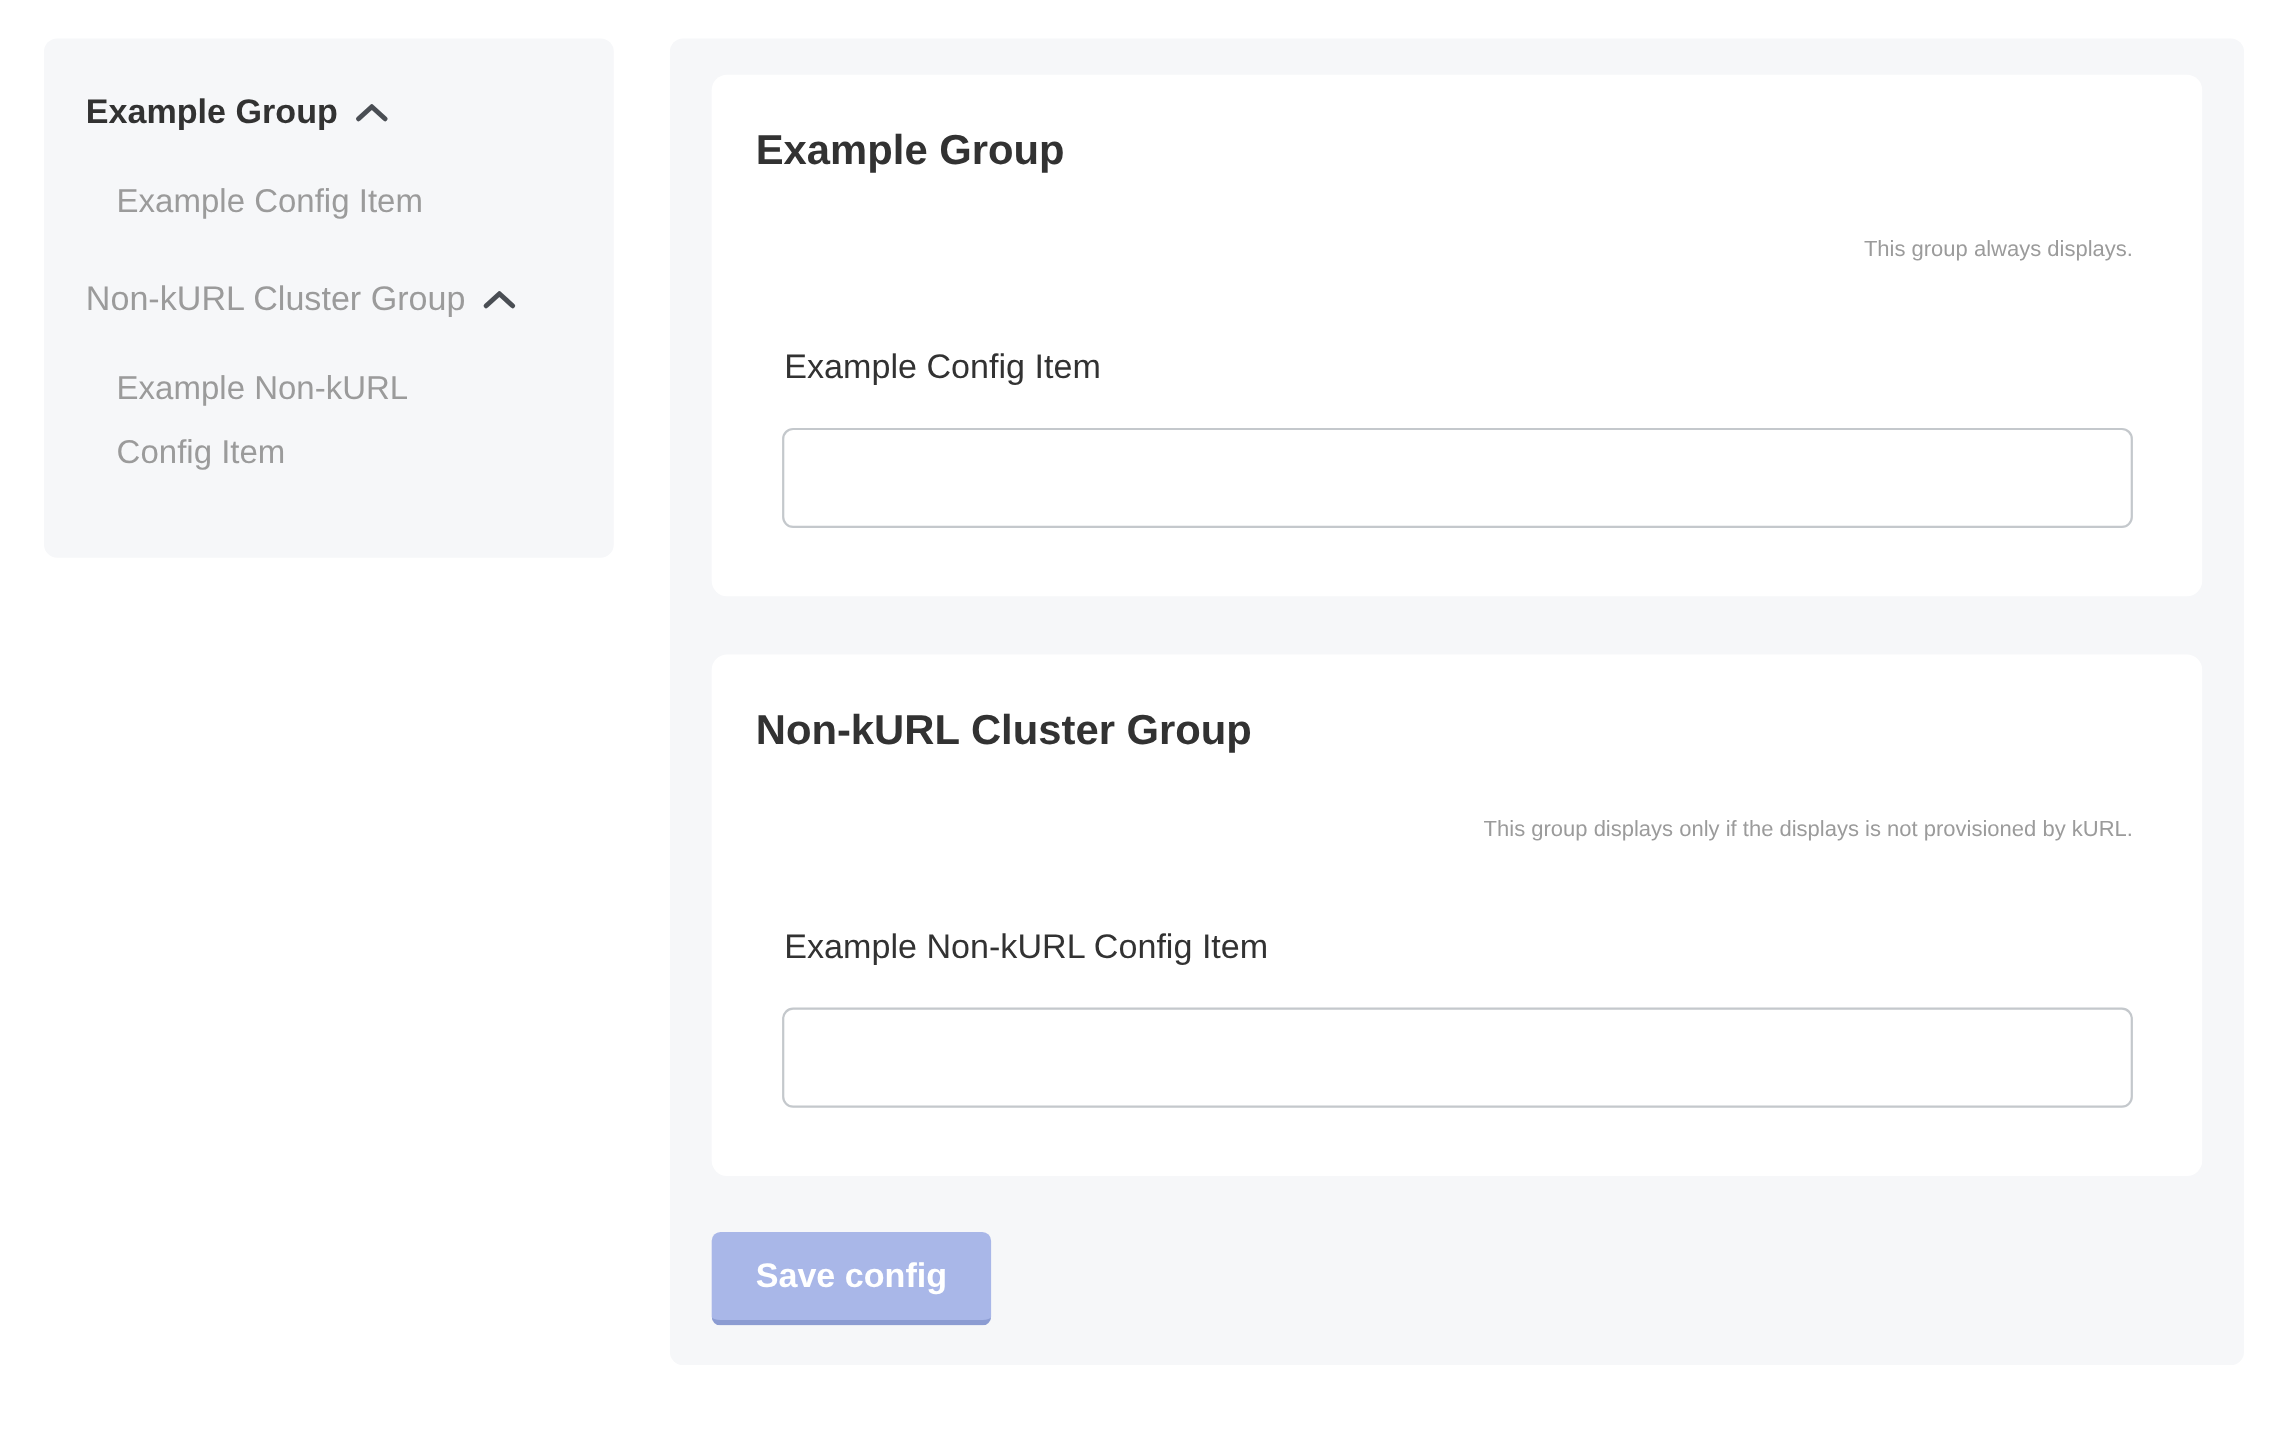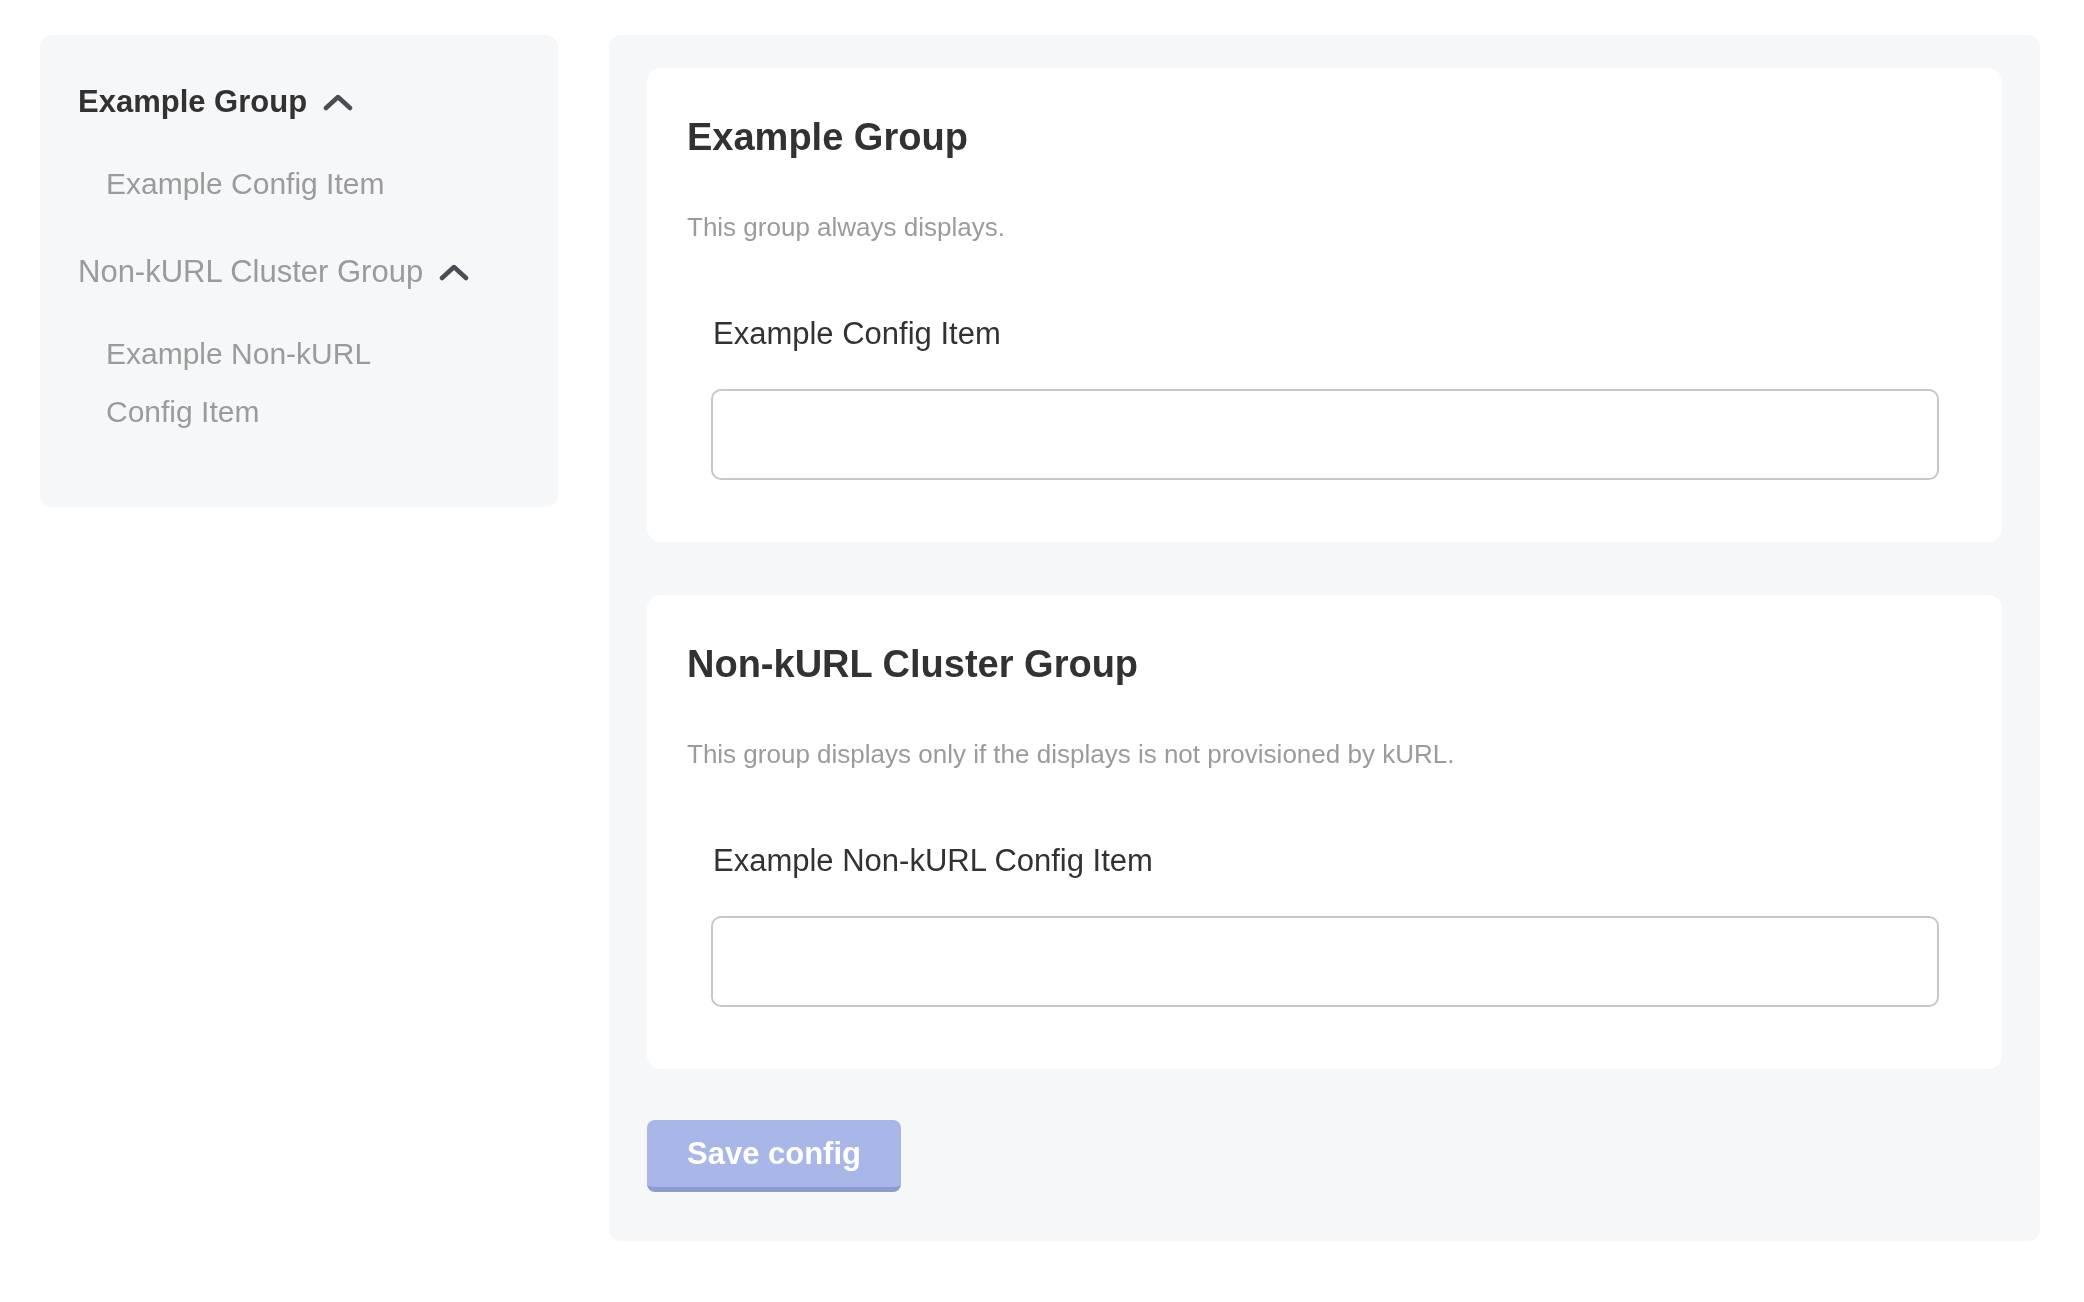--- a/index.html
+++ b/index.html
@@ -62,23 +62,24 @@
   }
   .card + .card { margin-top: 53px; }
   .card-title {
     font-size: 38px;
     line-height: 44px;
     font-weight: bold;
     color: #323232;
   }
   .card-desc {
     margin-top: 48px;
-    font-size: 26px;
+    font-size: 20px;
     line-height: 40px;
     color: #9b9b9b;
+    text-align: right;
   }
   .item-label {
     margin: 66px 0 0 26px;
     font-size: 31px;
     line-height: 42px;
     font-weight: 500;
     color: #323232;
   }
   .field { margin: 34px 0 0 24px; }
   .field input {
@@ -90,21 +91,21 @@
     border-radius: 10px;
     padding: 0 22px;
     font-size: 28px;
     font-family: inherit;
     color: #323232;
     outline: none;
   }
   .save-btn {
     display: inline-block;
     margin-top: 51px;
-    height: 72px;
+    height: 85px;
     padding: 0 40px;
     background: #a9b7e8;
     border: none;
     border-bottom: 5px solid #8c9cd2;
     border-radius: 8px;
     color: #ffffff;
     font-family: inherit;
     font-size: 31px;
     font-weight: bold;
     cursor: pointer;

